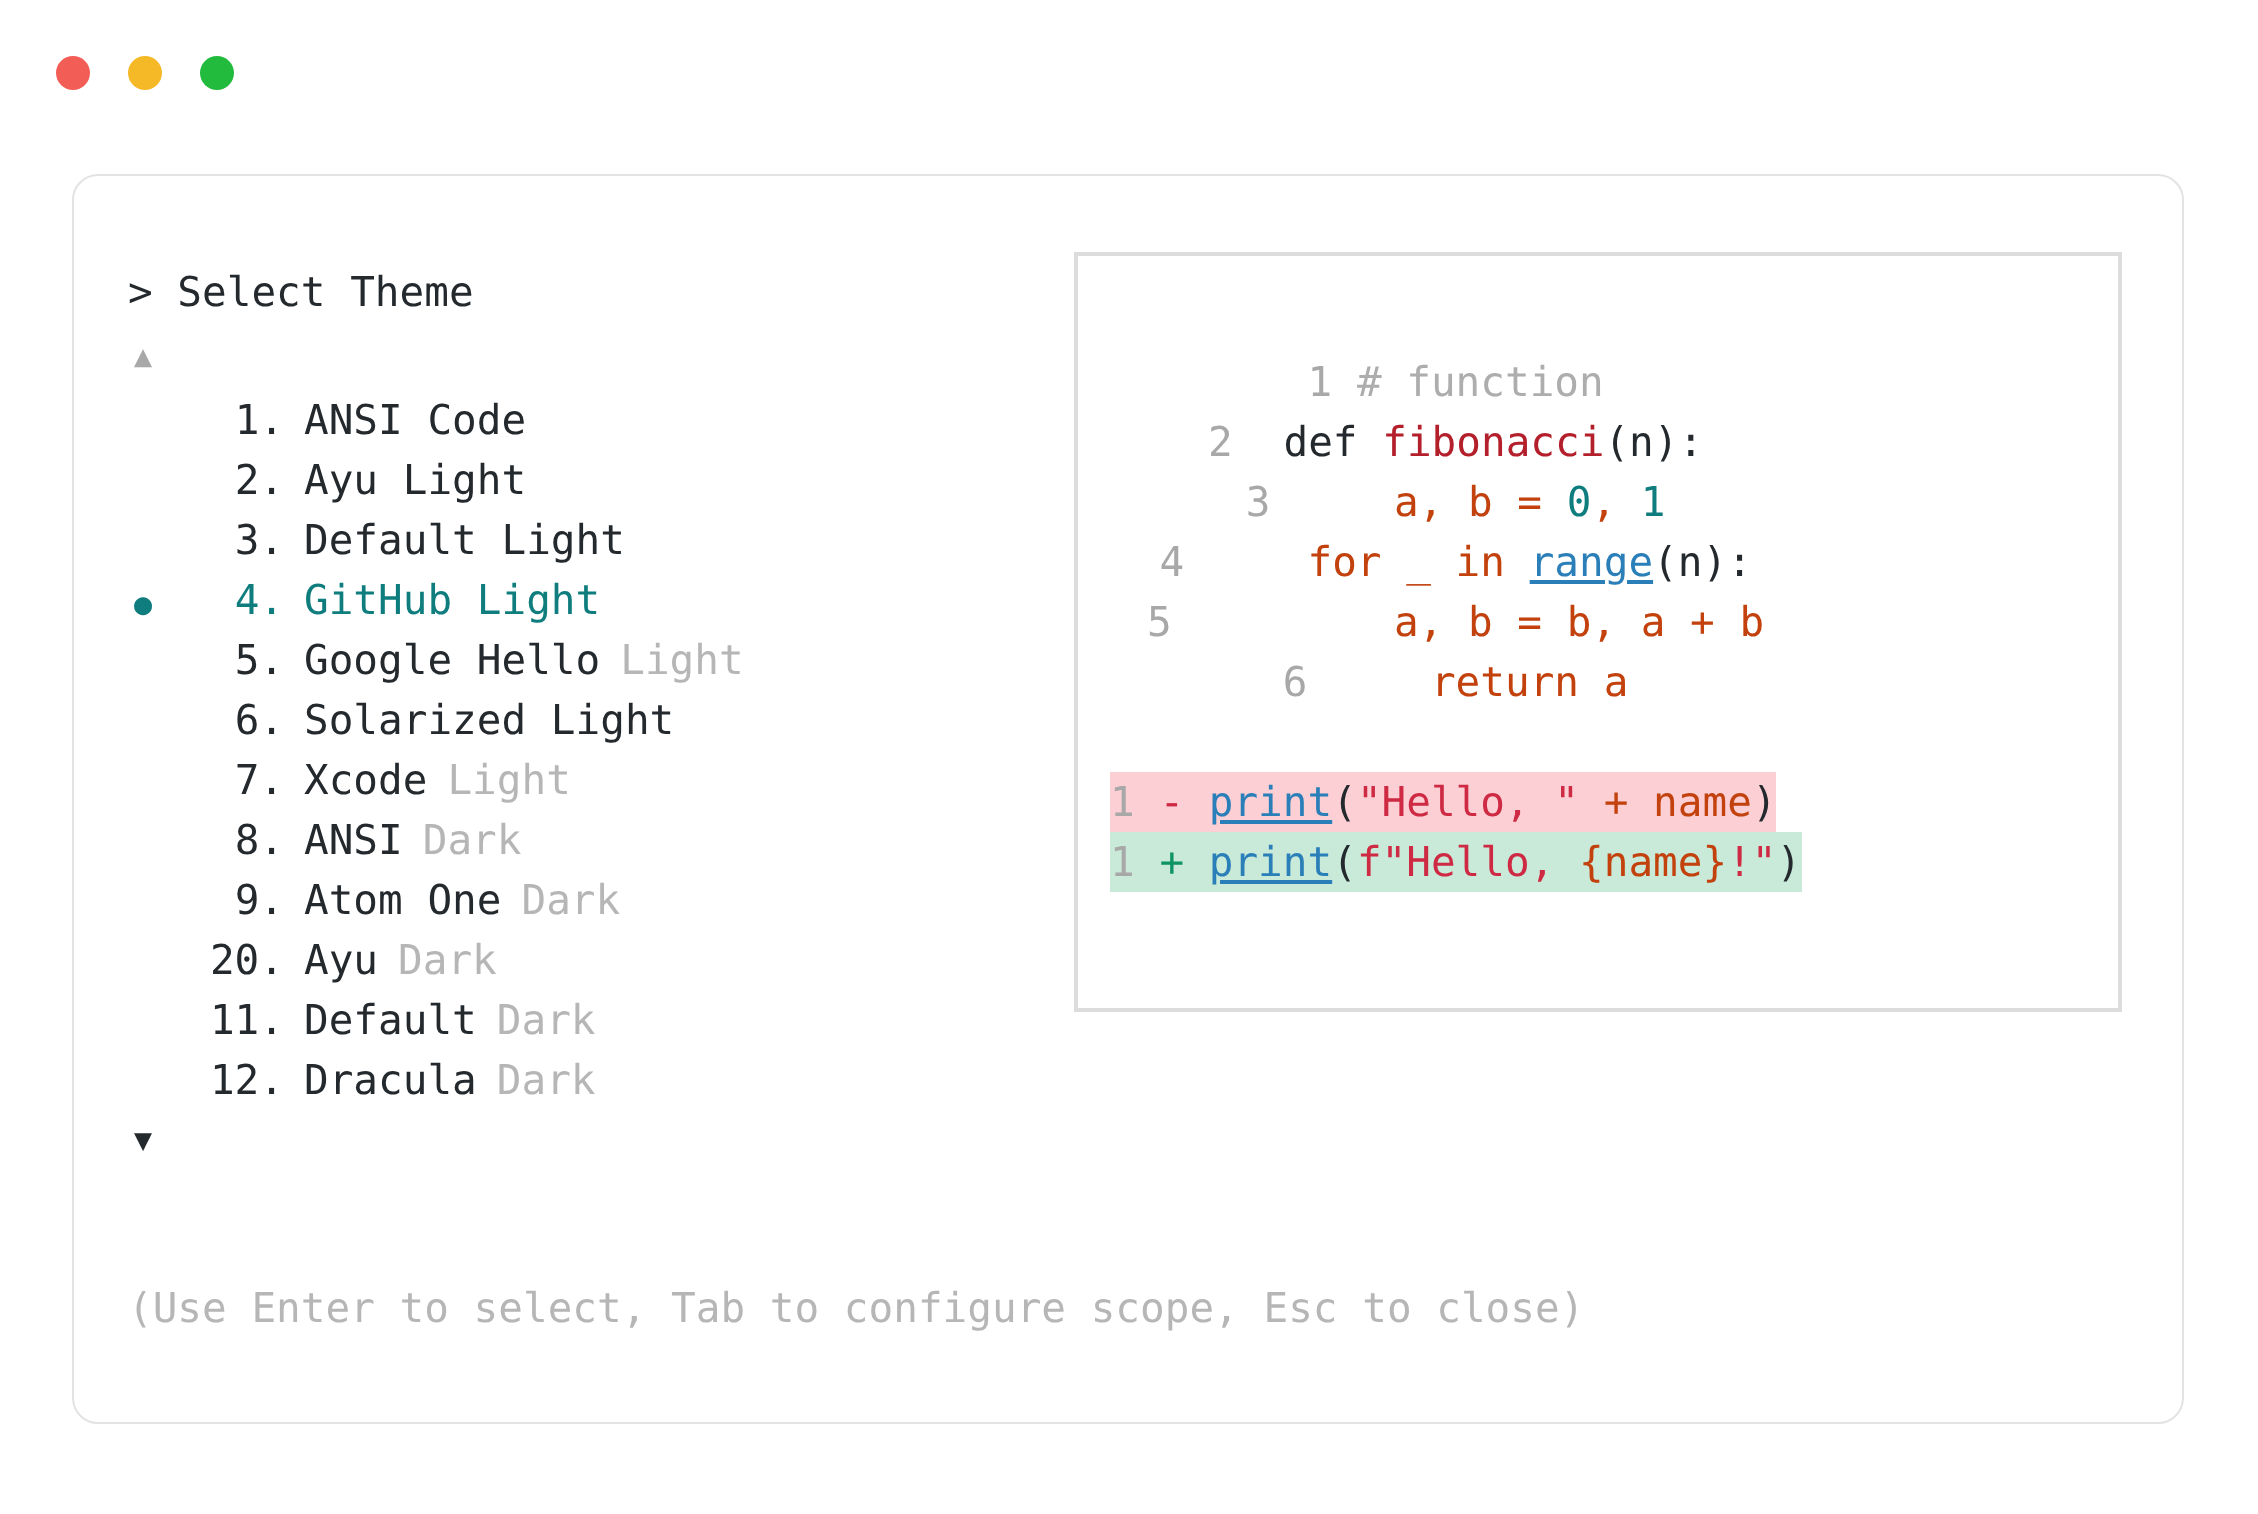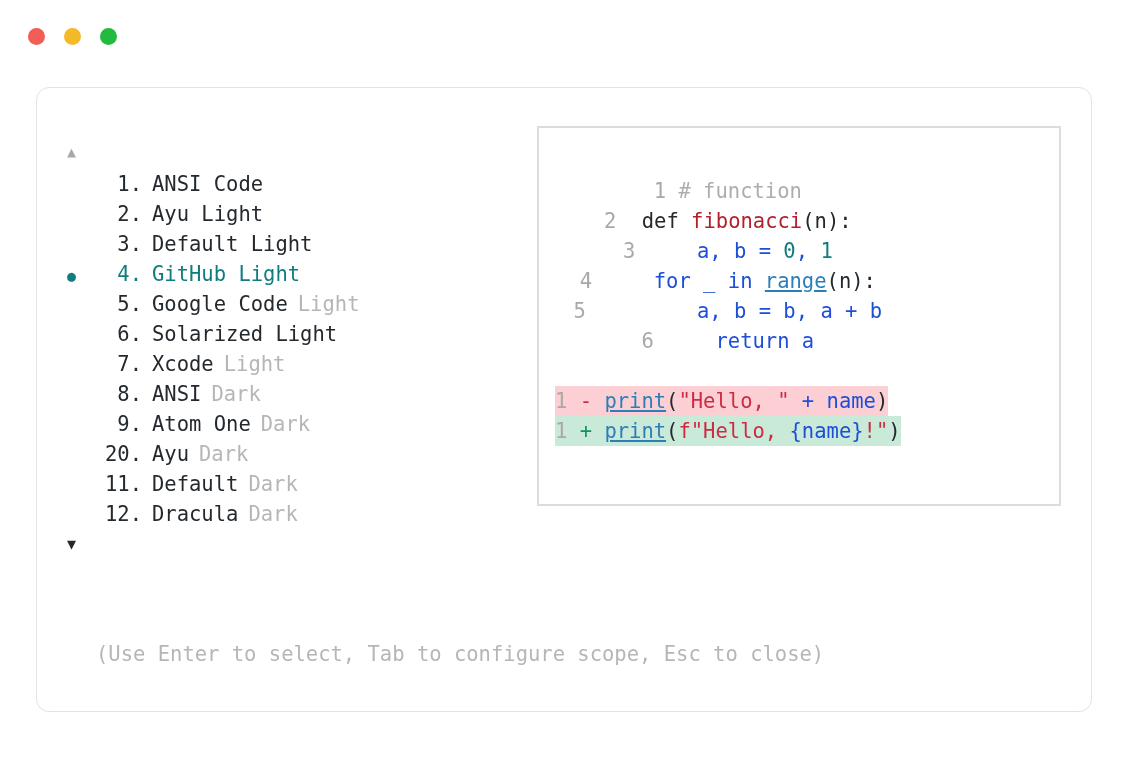--- a/index.html
+++ b/index.html
@@ -150,21 +150,21 @@
   }
   .code-line { white-space: pre; height: 30px; }
   .ln {
     color: #a8a8a8;
   }
   .tok-comment { color: #adadad; }
   .tok-kw      { color: #24292e; margin-left: 13px; }
   .tok-fn      { color: #b3202c; }
   .tok-num     { color: #0f7d7d; }
   .tok-builtin { color: #2b7fb8; text-decoration: underline; }
-  .tok-plain   { color: #1d4ed8; }
+  .tok-plain   { color: #c2410c; }
   .tok-str     { color: #cf2a44; }
   .tok-punct   { color: #24292e; }
 
   .diff-line {
     white-space: pre;
     height: 30px;
     display: block;
     width: max-content;
   }
   .diff-del { background: #fbcfd4; }
@@ -174,46 +174,46 @@
 
   
   .hint {
     position: absolute;
     left: 27px;
     bottom: 43px;
     font-size: 20.5px;
     line-height: 28px;
     color: #b6b6b6;
     white-space: pre;
-    margin-left: 32px;
   }
 </style>
 </head>
 <body>
 
 <div class="titlebar">
   <span class="dot" style="background: rgb(242, 93, 85);"></span>
   <span class="dot" style="background: rgb(245, 184, 39);"></span>
   <span class="dot" style="background: rgb(34, 187, 62);"></span>
 </div>
 
 <div class="card">
   <div class="card-inner">
 
     <div class="cols">
       <div class="col-left">
+        <div class="section-title">&gt; Select Theme</div>
 
         <div class="scroll-arrow up">▲</div>
 
         <div class="theme-list" id="theme-list">
             <div class="theme-row"><span class="bullet-cell"></span><span class="num-cell">1.</span><span class="name-cell">ANSI Code</span></div>
             <div class="theme-row"><span class="bullet-cell"></span><span class="num-cell">2.</span><span class="name-cell">Ayu Light</span></div>
             <div class="theme-row"><span class="bullet-cell"></span><span class="num-cell">3.</span><span class="name-cell">Default Light</span></div>
             <div class="theme-row selected"><span class="bullet-cell">●</span><span class="num-cell">4.</span><span class="name-cell">GitHub Light</span></div>
-            <div class="theme-row"><span class="bullet-cell"></span><span class="num-cell">5.</span><span class="name-cell">Google Code</span><span class="suffix-cell">Light</span></div>
+            <div class="theme-row"><span class="bullet-cell"></span><span class="num-cell">5.</span><span class="name-cell">Google Hello</span><span class="suffix-cell">Light</span></div>
             <div class="theme-row"><span class="bullet-cell"></span><span class="num-cell">6.</span><span class="name-cell">Solarized Light</span></div>
             <div class="theme-row"><span class="bullet-cell"></span><span class="num-cell">7.</span><span class="name-cell">Xcode</span><span class="suffix-cell">Light</span></div>
             <div class="theme-row"><span class="bullet-cell"></span><span class="num-cell">8.</span><span class="name-cell">ANSI</span><span class="suffix-cell">Dark</span></div>
             <div class="theme-row"><span class="bullet-cell"></span><span class="num-cell">9.</span><span class="name-cell">Atom One</span><span class="suffix-cell">Dark</span></div>
             <div class="theme-row"><span class="bullet-cell"></span><span class="num-cell">20.</span><span class="name-cell">Ayu</span><span class="suffix-cell">Dark</span></div>
             <div class="theme-row"><span class="bullet-cell"></span><span class="num-cell">11.</span><span class="name-cell">Default</span><span class="suffix-cell">Dark</span></div>
             <div class="theme-row"><span class="bullet-cell"></span><span class="num-cell">12.</span><span class="name-cell">Dracula</span><span class="suffix-cell">Dark</span></div>
           </div>
 
         <div class="scroll-arrow down">▼</div>

